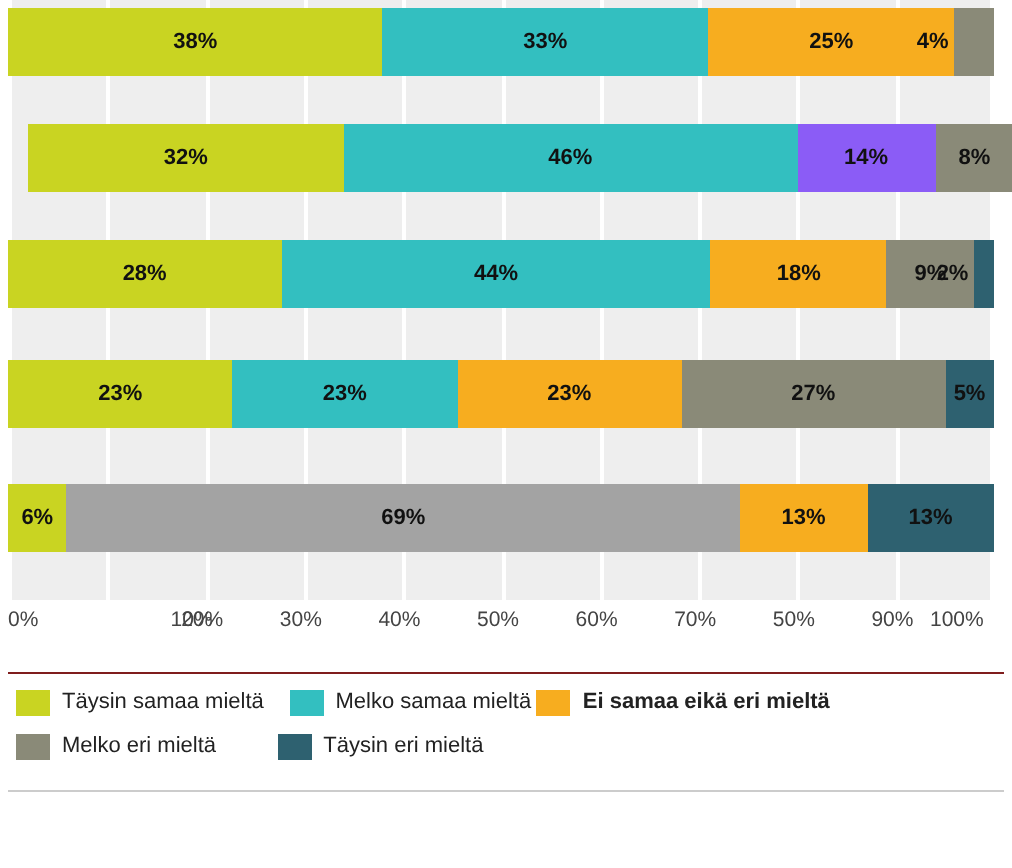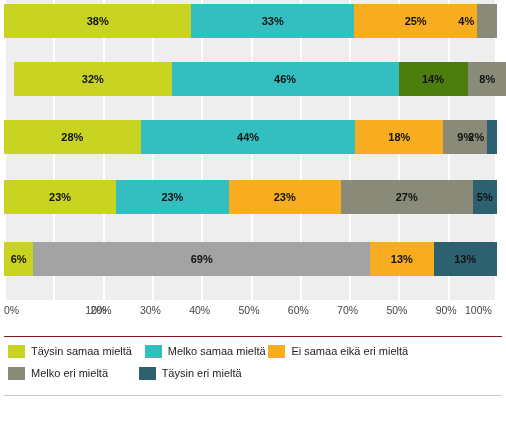--- a/index.html
+++ b/index.html
@@ -176,21 +176,21 @@
             <span class="seg-label outside">4%</span>
           </div>
         </div>
         <div class="bar-row" style="top: 62px; padding-left: 10px;">
           <div class="segment" style="background: rgb(201, 212, 34); width: 32%;">
             <span class="seg-label">32%</span>
           </div>
           <div class="segment" style="background: rgb(51, 191, 192); width: 46%;">
             <span class="seg-label">46%</span>
           </div>
-          <div class="segment" style="background: #4d7c0f; width: 14%;">
+          <div class="segment" style="background: #8b5cf6; width: 14%;">
             <span class="seg-label">14%</span>
           </div>
           <div class="segment" style="background: rgb(138, 138, 120); width: 8%;">
             <span class="seg-label">8%</span>
           </div>
         </div>
         <div class="bar-row" style="top: 120px;">
           <div class="segment" style="background: rgb(201, 212, 34); width: 27.7228%;">
             <span class="seg-label">28%</span>
           </div>
@@ -258,21 +258,21 @@
   <div id="legend">
     <div class="legend-row" id="legend-row-1">
         <div class="legend-item" style="margin-left: 4px;">
           <span class="legend-swatch" style="background: rgb(201, 212, 34);"></span>
           <span class="legend-text">Täysin samaa mieltä</span>
         </div>
         <div class="legend-item" style="margin-left: 12.9px;">
           <span class="legend-swatch" style="background: rgb(51, 191, 192);"></span>
           <span class="legend-text">Melko samaa mieltä</span>
         </div>
-        <div class="legend-item" style="margin-left: 2.8px;">
+        <div class="legend-item" style="margin-left: 2.8px; font-weight: bold;">
           <span class="legend-swatch" style="background: rgb(247, 173, 31);"></span>
           <span class="legend-text">Ei samaa eikä eri mieltä</span>
         </div>
       </div>
     <div class="legend-row" id="legend-row-2">
         <div class="legend-item" style="margin-left: 4px;">
           <span class="legend-swatch" style="background: rgb(138, 138, 120);"></span>
           <span class="legend-text">Melko eri mieltä</span>
         </div>
         <div class="legend-item" style="margin-left: 30.6px;">

